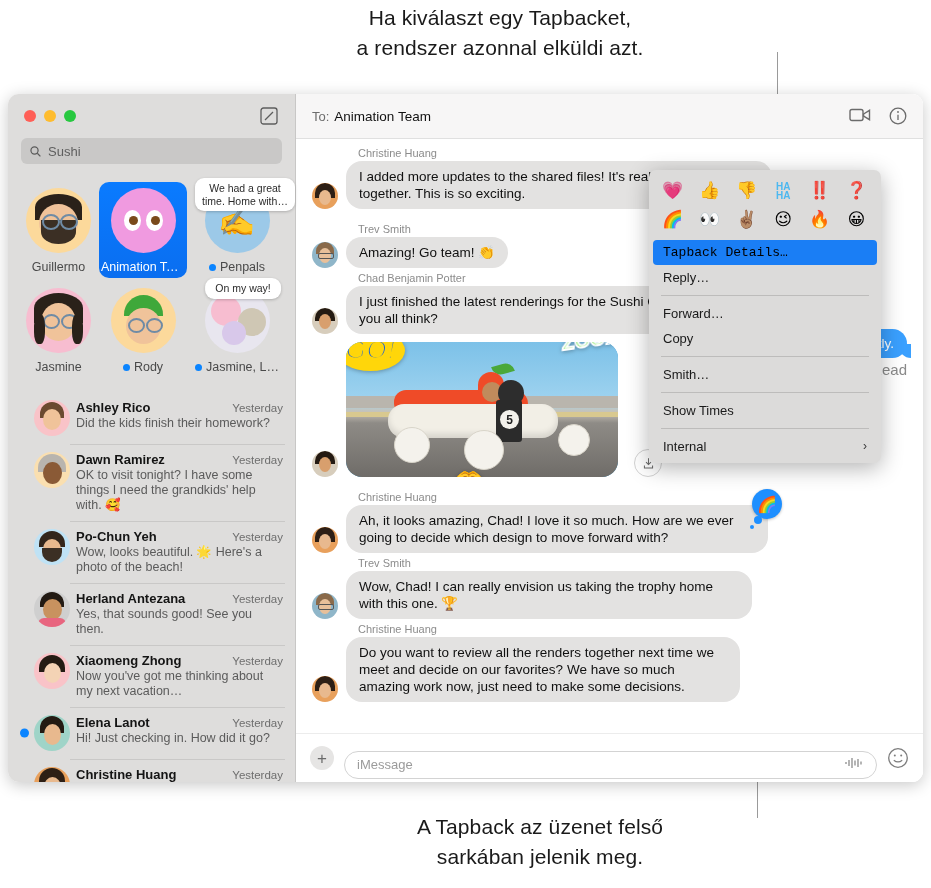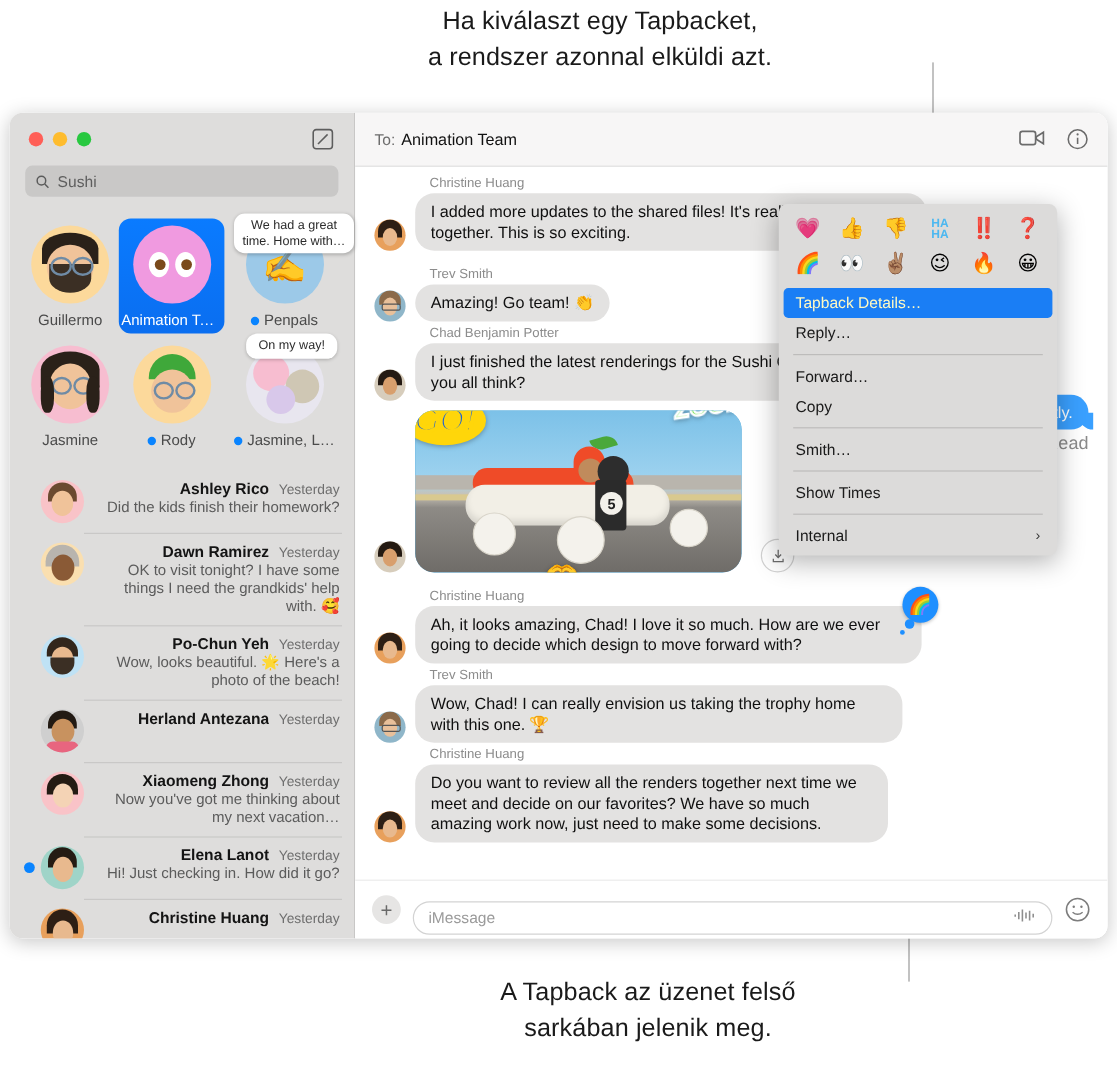--- a/index.html
+++ b/index.html
@@ -80,21 +80,21 @@
   .bubble-tip{
     position:absolute;top:-4px;left:50%;transform:translateX(-42%);
     background:#fff;border-radius:9px;padding:4px 7px;font-size:10.5px;
     line-height:12.5px;color:#2b2b2b;width:86px;text-align:center;
     box-shadow:0 1px 3px rgba(0,0,0,.22);z-index:4;
   }
   .bubble-tip.short{width:62px;}
 
   
   .convlist{flex:1;overflow:hidden;padding:10px 0 0 0;}
-  .conv{display:flex;gap:19px;padding:8px 12px 8px 26px;position:relative;text-align:right;}
+  .conv{display:flex;gap:6px;padding:8px 12px 8px 26px;position:relative;}
   .conv+.conv:before{content:"";position:absolute;left:62px;right:10px;top:0;height:1px;background:#c9c8c7;}
   .conv-unread{position:absolute;left:12px;top:50%;transform:translateY(-50%);width:9px;height:9px;border-radius:50%;background:#0a84ff;}
   .conv-av{width:36px;height:36px;border-radius:50%;flex:0 0 36px;position:relative;overflow:hidden;}
   .conv-body{flex:1;min-width:0;}
   .conv-top{display:flex;align-items:baseline;}
   .conv-name{font-size:13px;font-weight:bold;color:#141414;flex:1;white-space:nowrap;overflow:hidden;text-overflow:ellipsis;}
   .conv-time{font-size:11.5px;color:#6e6e6e;margin-left:8px;flex:0 0 auto;}
   .conv-prev{font-size:12.5px;color:#5b5b5b;line-height:15px;margin-top:1px;}
 
   
@@ -201,21 +201,21 @@
     box-shadow:0 5px 22px rgba(0,0,0,.3);z-index:30;
     padding:0 0 4px 0;overflow:hidden;
   }
   .tb-grid{display:grid;grid-template-columns:repeat(6,1fr);padding:8px 6px 6px 6px;gap:4px 0;}
   .tb-item{display:flex;align-items:center;justify-content:center;font-size:17px;height:25px;border-radius:4px;}
   .ctx-list{padding:2px 0 0 0;}
   .ctx-item{
     font-size:13px;color:#1a1a1a;padding:4px 14px;line-height:17px;
     display:flex;align-items:center;
   }
-  .ctx-item.hl{background:#1a7ef5;color:#fef9c3;margin:0 4px;border-radius:4px;padding:4px 10px;}
+  .ctx-item.hl{background:#1a7ef5;color:#000000;margin:0 4px;border-radius:4px;padding:4px 10px;font-family:Liberation Mono, monospace;}
   .ctx-sep{height:1px;background:#bdbcbb;margin:5px 12px;}
   .ctx-arrow{margin-left:auto;color:#3a3a3a;font-size:12px;}
 </style>
 </head>
 <body>
 
 <div class="caption" id="caption-top">
   <div>Ha kiválaszt egy Tapbacket,</div>
   <div>a rendszer azonnal elküldi azt.</div>
 </div>
@@ -380,20 +380,21 @@
         <div class="conv-av" style="background:#cfcfcf">
           <div style="position:absolute;left:6px;top:1px;width:24px;height:15px;background:#221a13;border-radius:12px 12px 0 0;"></div>
           <div style="position:absolute;left:9px;top:8px;width:19px;height:21px;background:#c8925f;border-radius:50%;"></div>
           <div style="position:absolute;left:4px;top:27px;width:28px;height:12px;background:#e8657f;border-radius:6px;"></div>
         </div>
         <div class="conv-body">
           <div class="conv-top">
             <div class="conv-name">Herland Antezana</div>
             <div class="conv-time">Yesterday</div>
           </div>
+          <div class="conv-prev">Yes, that sounds good! See you then.</div>
         </div>
       </div>
 
       <div class="conv">
         <div class="conv-av" style="background:#f9c3c8">
           <div style="position:absolute;left:5px;top:2px;width:26px;height:17px;background:#241b13;border-radius:13px 13px 0 0;"></div>
           <div style="position:absolute;left:10px;top:10px;width:17px;height:20px;background:#f4d3b5;border-radius:50%;"></div>
         </div>
         <div class="conv-body">
           <div class="conv-top">

